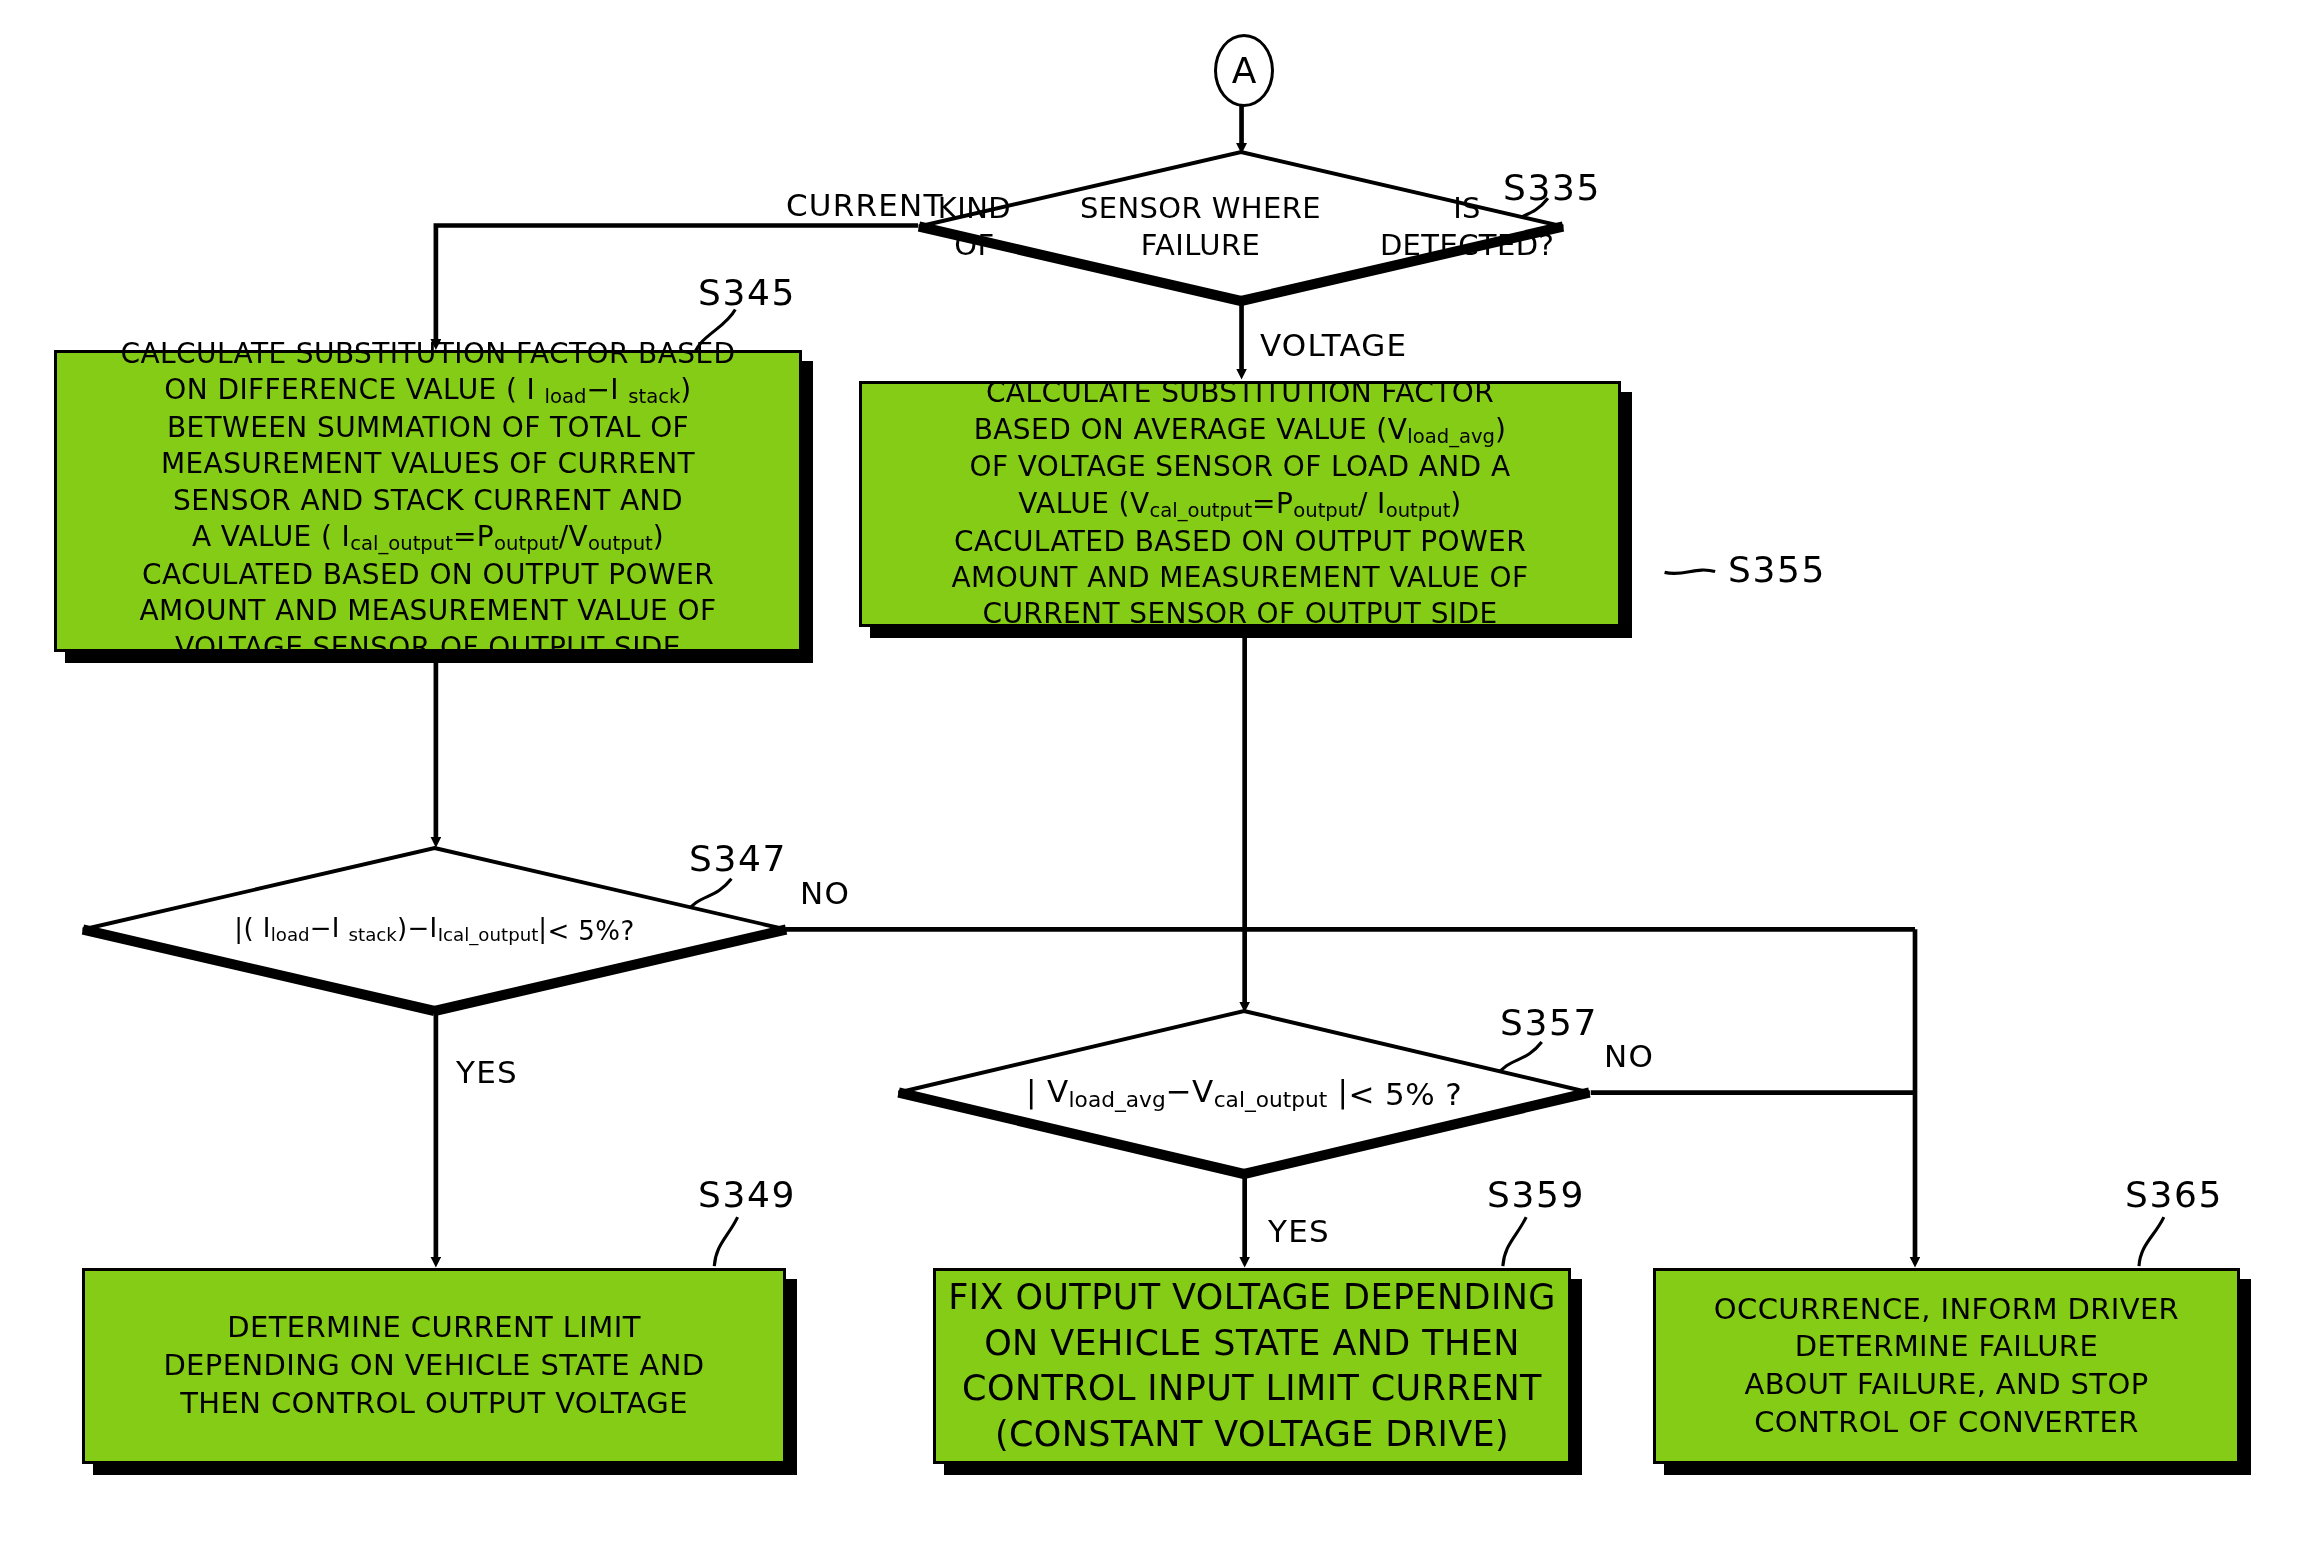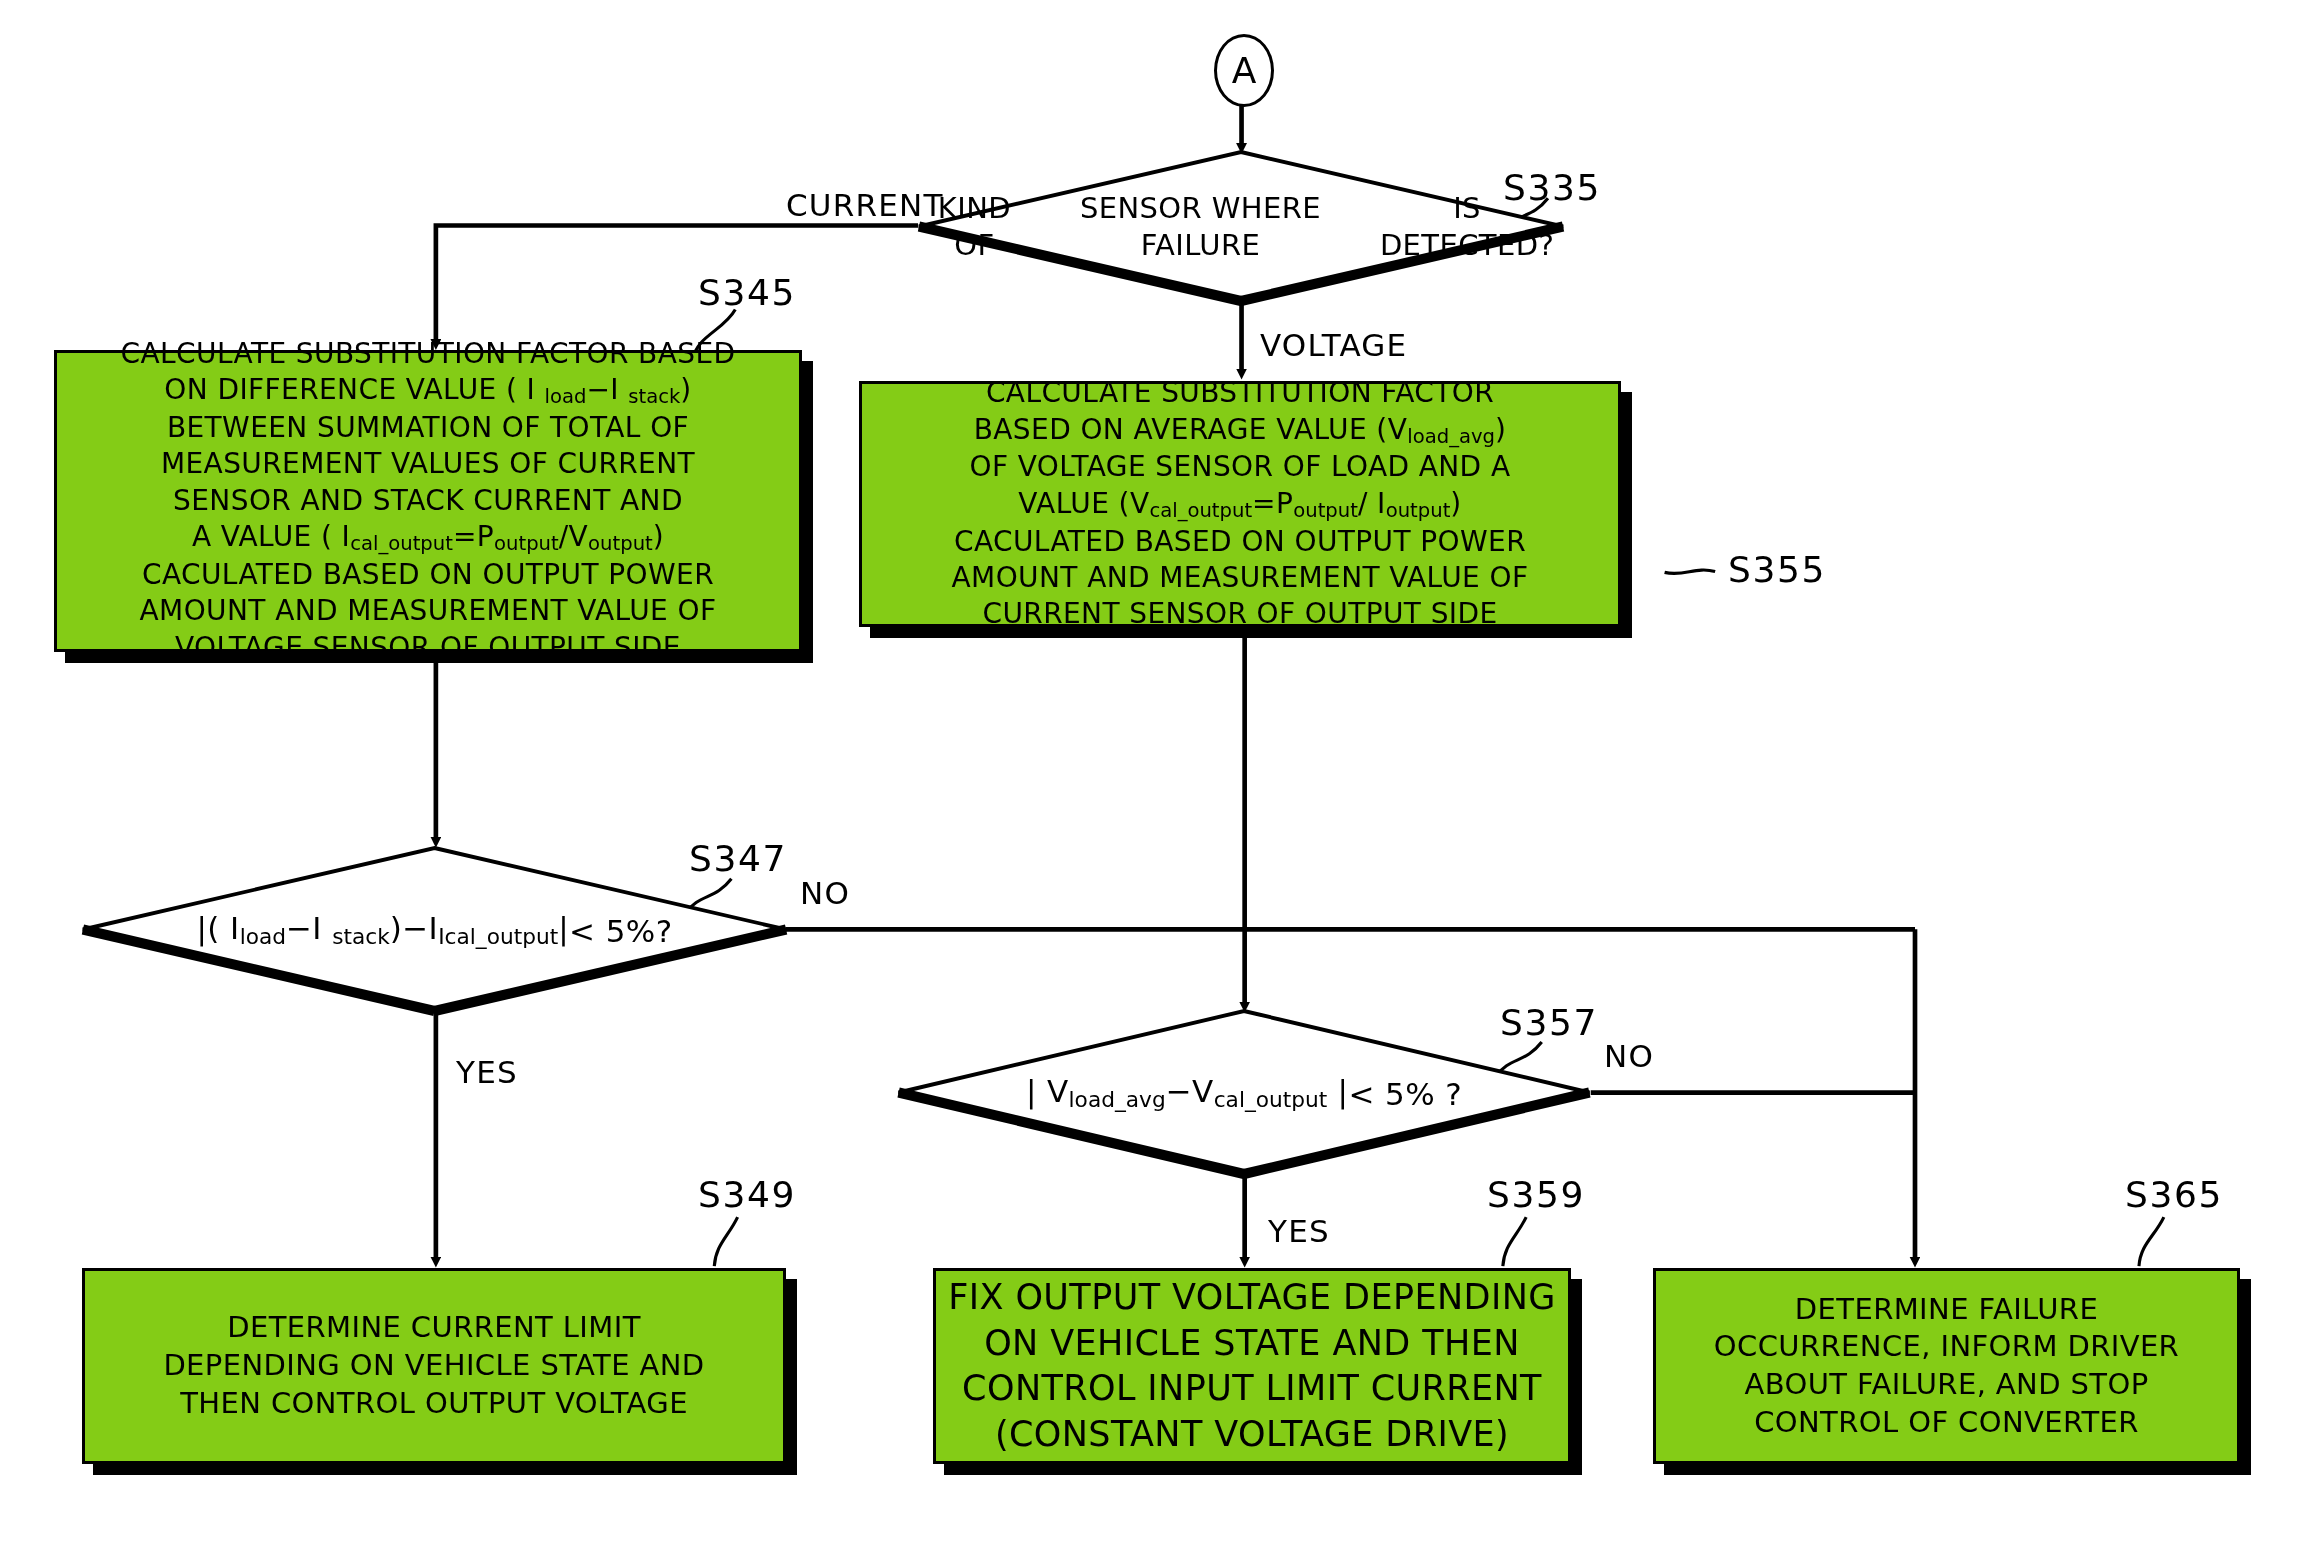--- a/index.html
+++ b/index.html
@@ -143,21 +143,21 @@
     </div>
   </div>
   <div class="lbl ref" style="left:1728px;top:549px;">S355</div>
 
   <div class="dia" style="left:82px;top:848px;width:705px;height:163px;">
     <svg width="705" height="163" viewBox="0 0 906 210" xmlns="http://www.w3.org/2000/svg">
       <polygon points="453,0 906,105 453,210 0,105" fill="#fff" stroke="#000" stroke-width="5"></polygon>
       <polyline points="453,210 906,105" fill="none" stroke="#000" stroke-width="13"></polyline>
       <polyline points="453,210 0,105" fill="none" stroke="#000" stroke-width="13"></polyline>
     </svg>
-    <div class="dtxt" style="font-size:31px;">
+    <div class="dtxt" style="font-size:26px;">
       <div>|( I<span class="sub">load</span>−I <span class="sub">stack</span>)−I<span class="sub">Ical_output</span>|</div>
       <div style="margin-top:4.7px;">&lt; 5%?</div>
     </div>
   </div>
   <div class="lbl ref" style="left:689px;top:838px;">S347</div>
   <div class="lbl edge" style="left:800px;top:875px;">NO</div>
   <div class="lbl edge" style="left:456px;top:1054px;">YES</div>
 
   <div class="dia" style="left:898px;top:1011px;width:692px;height:163px;">
     <svg width="692" height="163" viewBox="0 0 890 210" xmlns="http://www.w3.org/2000/svg">
@@ -188,22 +188,22 @@
       <div>FIX OUTPUT VOLTAGE DEPENDING</div>
       <div>ON VEHICLE STATE AND THEN</div>
       <div>CONTROL INPUT LIMIT CURRENT</div>
       <div>(CONSTANT VOLTAGE DRIVE)</div>
     </div>
   </div>
   <div class="lbl ref" style="left:1487px;top:1174px;">S359</div>
 
   <div class="node pbox" style="left:1653px;top:1268px;width:587px;height:196px;">
     <div class="txt" style="font-size:29px;">
+      <div>OCCURRENCE, INFORM DRIVER</div>
       <div>DETERMINE FAILURE</div>
-      <div>OCCURRENCE, INFORM DRIVER</div>
       <div>ABOUT FAILURE, AND STOP</div>
       <div>CONTROL OF CONVERTER</div>
     </div>
   </div>
   <div class="lbl ref" style="left:2125px;top:1174px;">S365</div>
 
 </div>
 
 
 </body></html>

